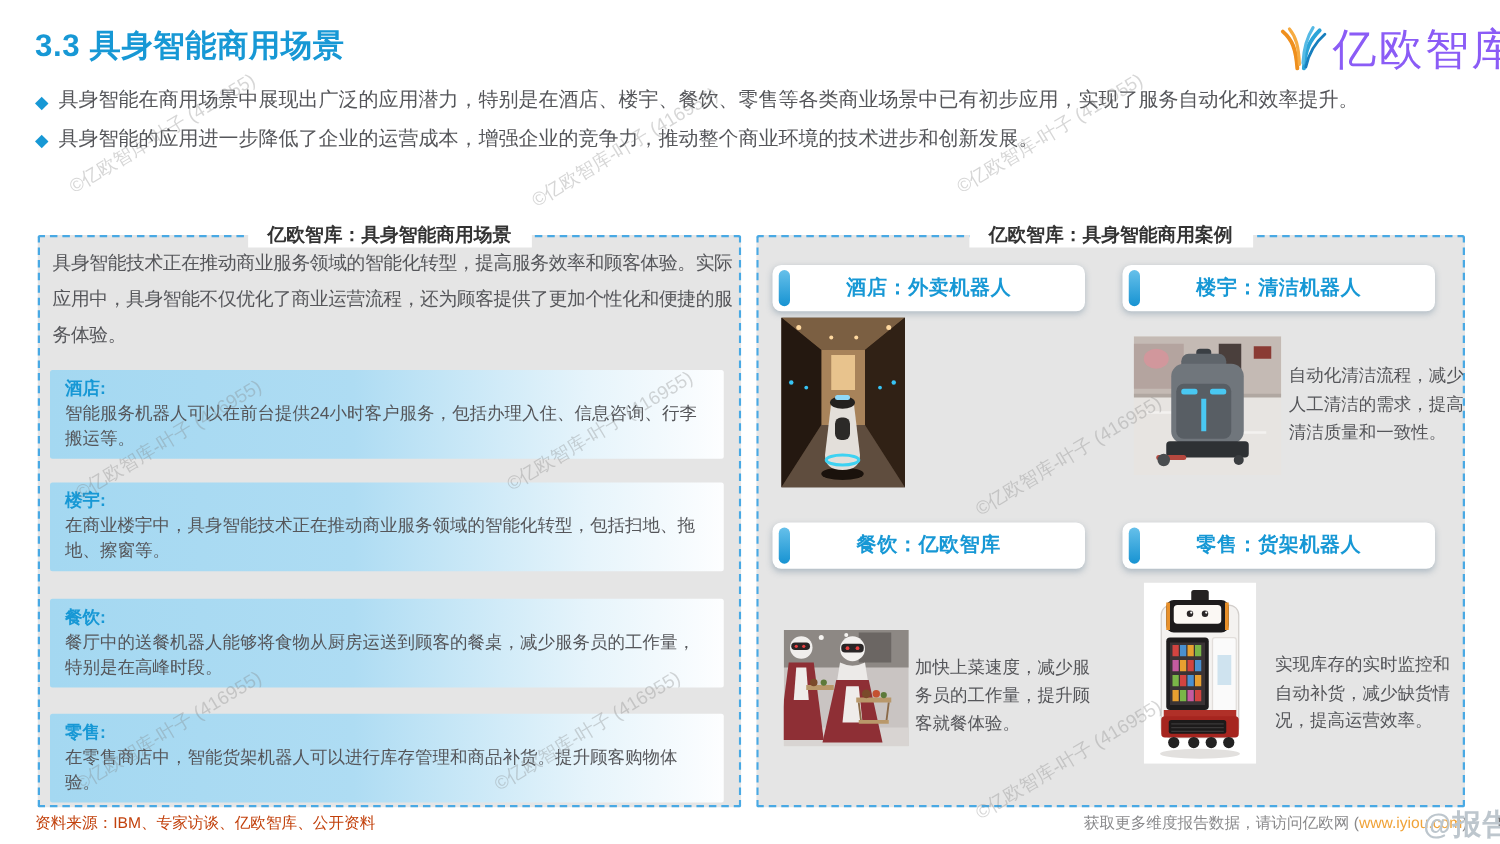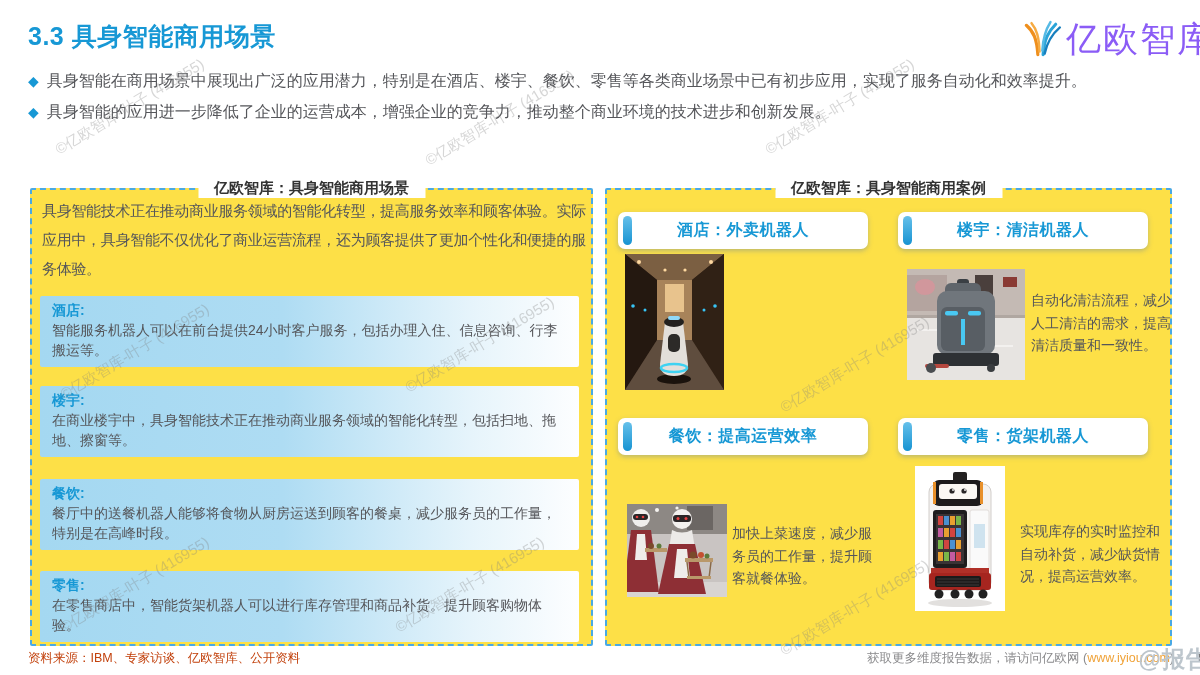--- a/index.html
+++ b/index.html
@@ -7,21 +7,21 @@
           font-family:"Liberation Sans",sans-serif;color:#57585a;padding-left:36px;}
   
   .page-title{position:absolute;left:28px;top:20px;font-size:25px;font-weight:bold;color:#1798d5;letter-spacing:.5px;}
   .logo{position:absolute;right:22px;top:16px;display:flex;align-items:center;gap:4px;}
   .logo-text{font-size:35px;color:#8b5cf6;letter-spacing:2px;font-weight:500;}
   
   .bullets{position:absolute;left:28px;top:70px;width:1150px;}
   .bullet{display:flex;align-items:flex-start;margin-bottom:9px;font-size:16px;line-height:22px;color:#55565a;}
   .diamond{color:#1798d5;font-size:14px;margin-right:8px;line-height:22px;}
   
-  .panel{position:absolute;border:2px dashed #49a9e4;border-radius:2px;background:#fde047;}
+  .panel{position:absolute;border:2px dashed #49a9e4;border-radius:2px;background:#e5e5e5;}
   .left-panel{left:30px;top:188px;width:559px;height:454px;}
   .right-panel{left:605px;top:188px;width:563px;height:454px;}
   .panel-header{position:absolute;top:-11px;left:50%;transform:translateX(-50%);background:#fff;
                 padding:0 16px;font-size:15px;font-weight:bold;color:#333;white-space:nowrap;}
   .intro{position:absolute;left:10px;top:6px;width:546px;margin:0;font-size:15px;letter-spacing:-0.3px;
          line-height:29px;color:#55565a;}
   .scen-box{position:absolute;left:8px;right:12px;border-radius:2px;padding:5px 12px 7px 12px;
             background:linear-gradient(to right,#a4d8f1 0%,#aedcf3 45%,#e6f4fb 80%,#fdfeff 100%);}
   .scen-label{font-size:14px;font-weight:bold;color:#1798d5;line-height:19px;}
   .scen-text{font-size:14px;line-height:20px;color:#55565a;max-width:517px;}
@@ -149,21 +149,21 @@
       <rect x="54" y="50" width="4" height="26" fill="#49c8f2"></rect>
       <rect x="26" y="84" width="66" height="13" rx="3" fill="#2e3134"></rect>
       <rect x="18" y="95" width="24" height="4" rx="2" fill="#b5483f"></rect>
       <circle cx="24" cy="99" r="5" fill="#4a4d50"></circle>
       <circle cx="84" cy="99" r="4" fill="#3a3d40"></circle>
     </svg>
     <div class="card-text" style="left:424px;top:99px;width:144px;">自动化清洁流程，减少人工清洁的需求，提高清洁质量和一致性。</div>
 
     <div class="card-header" style="left:11px;top:228px;">
       <span class="pill"></span>
-      <span class="card-title">餐饮：提高运营效率</span>
+      <span class="card-title">餐饮：亿欧智库</span>
     </div>
     <svg class="photo" style="left:20px;top:314px;" width="100" height="93" viewBox="0 0 100 93">
       <rect width="100" height="93" fill="#c9c4c2"></rect>
       <rect width="100" height="30" fill="#8d8884"></rect>
       <rect x="60" y="2" width="26" height="24" fill="#6b6663"></rect>
       <circle cx="30" cy="6" r="2" fill="#f5f3f0"></circle>
         <circle cx="50" cy="4" r="1.6" fill="#f5f3f0"></circle>
       <rect x="0" y="78" width="100" height="15" fill="#d8d4d2"></rect>
       <circle cx="20" cy="86" r="1.4" fill="#fff"></circle>
         <circle cx="70" cy="84" r="1.4" fill="#fff"></circle>

